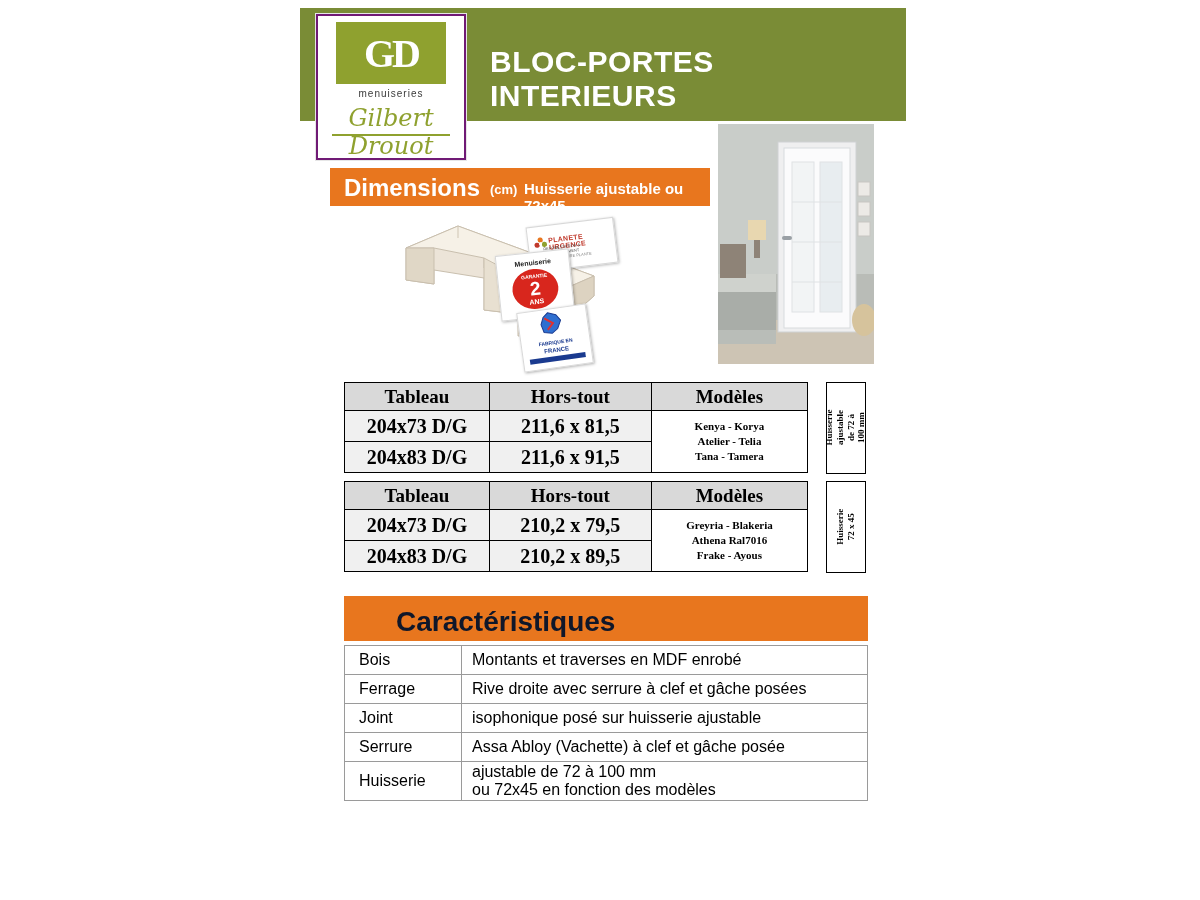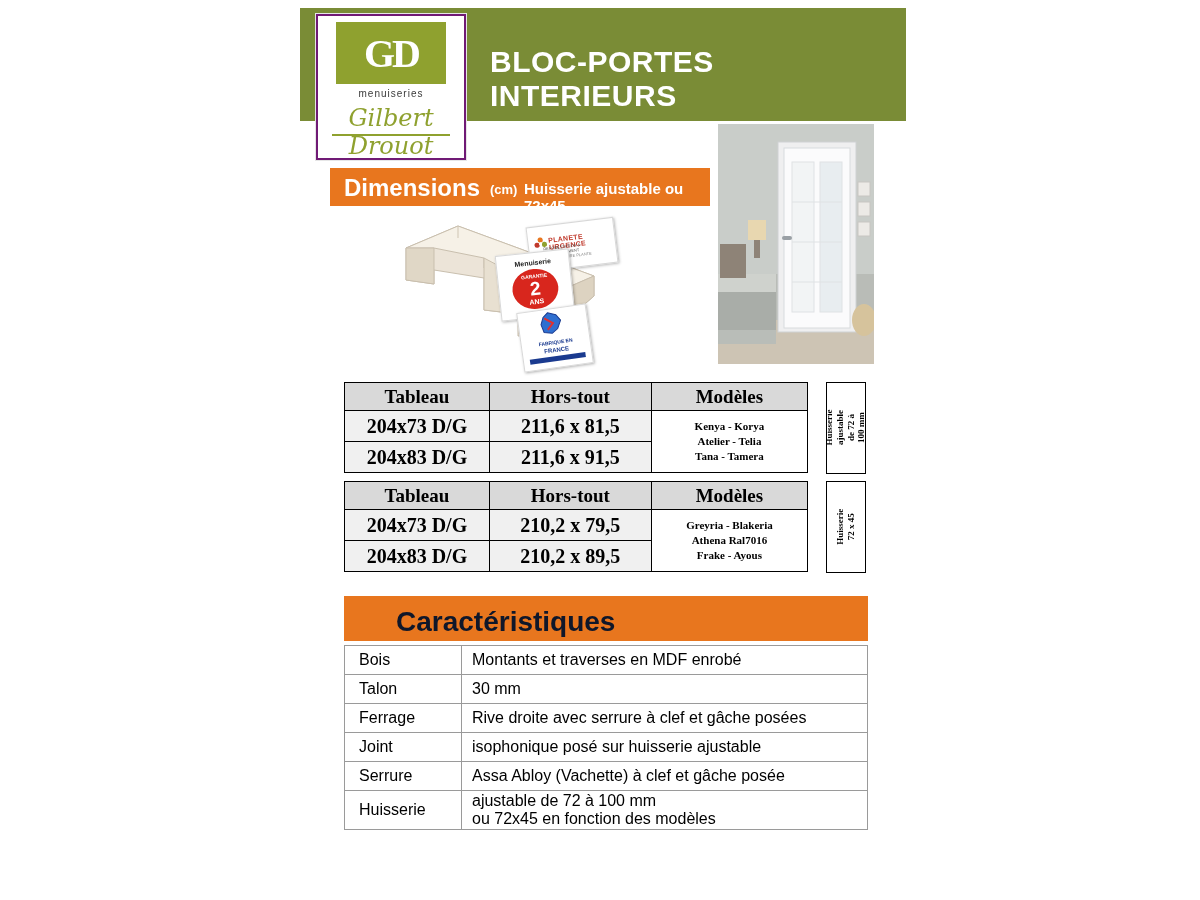--- a/index.html
+++ b/index.html
@@ -452,24 +452,20 @@
 <div class="carac-bar">
   <span>Caractéristiques</span>
 </div>
 <table class="carac-table">
   <tbody>
       <tr>
     <td class="k">Bois</td>
     <td class="v">Montants et traverses en MDF enrobé</td>
   </tr>
   <tr>
-    <td class="k">Talon</td>
-    <td class="v">30 mm</td>
-  </tr>
-  <tr>
     <td class="k">Ferrage</td>
     <td class="v">Rive droite avec serrure à clef et gâche posées</td>
   </tr>
   <tr>
     <td class="k">Joint</td>
     <td class="v">isophonique posé sur huisserie ajustable</td>
   </tr>
   <tr>
     <td class="k">Serrure</td>
     <td class="v">Assa Abloy (Vachette) à clef et gâche posée</td>

